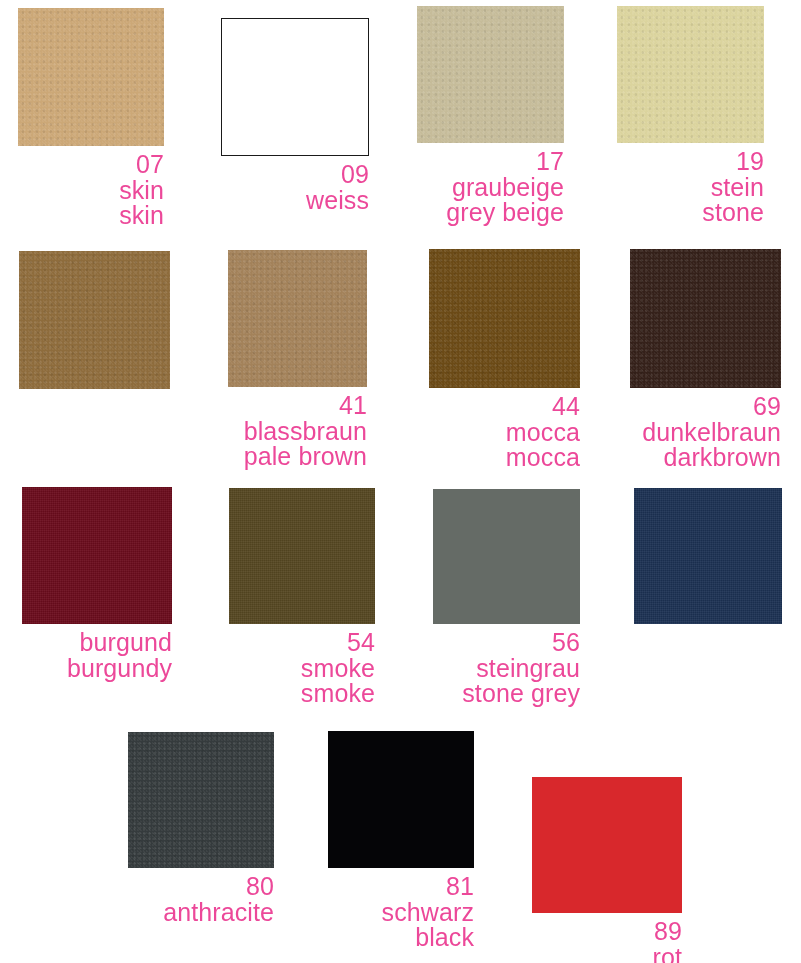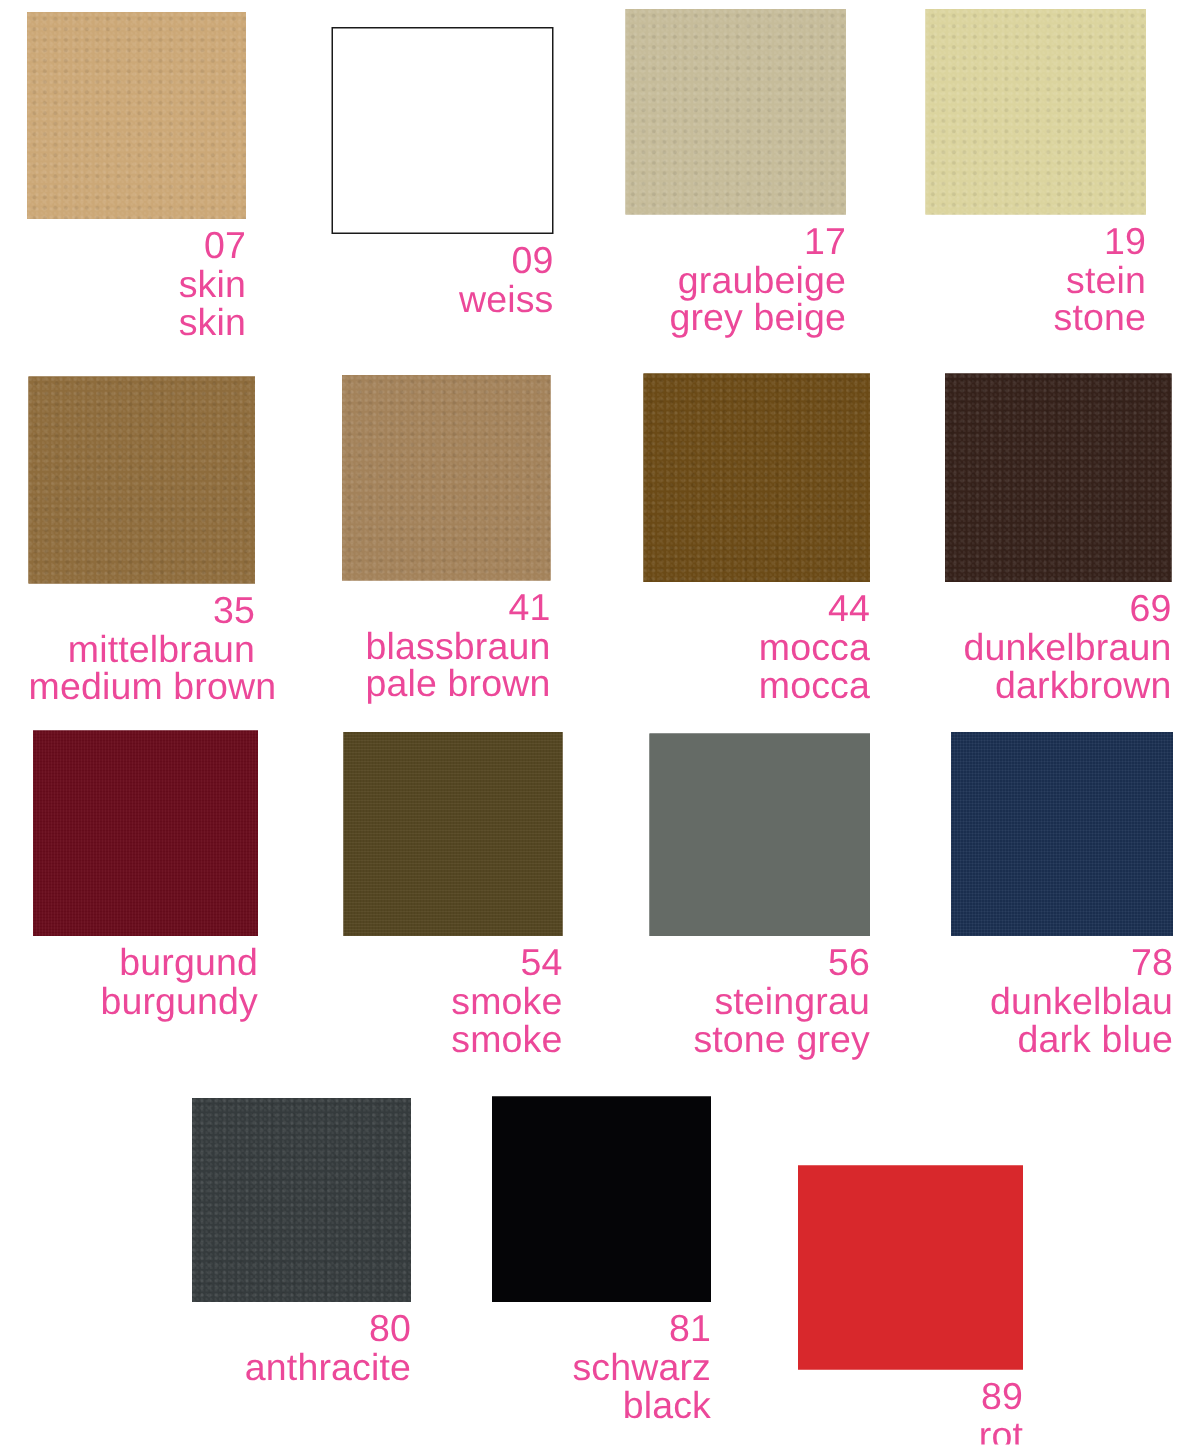--- a/index.html
+++ b/index.html
@@ -90,25 +90,20 @@
     <div class="swatch-cell" style="left: 617px; top: 6px; width: 147px;">
       <div class="swatch-chip" style="height: 137px; background-color: rgb(219, 212, 158); background-image: radial-gradient(circle at 30% 30%, rgba(255, 255, 255, 0.075) 0px, rgba(255, 255, 255, 0.075) 1px, rgba(0, 0, 0, 0) 1.6px), radial-gradient(circle at 70% 65%, rgba(0, 0, 0, 0.075) 0px, rgba(0, 0, 0, 0.075) 1px, rgba(0, 0, 0, 0) 1.6px), radial-gradient(circle at 15% 80%, rgba(255, 255, 255, 0.05) 0px, rgba(255, 255, 255, 0.05) 1px, rgba(0, 0, 0, 0) 1.4px), linear-gradient(rgb(219, 212, 158), rgb(219, 212, 158)); background-size: 5px 5px, 7px 7px, 3px 3px, 100% 100%;"></div>
       <div class="swatch-labels">
         <span class="swatch-code">19</span>
         <span class="swatch-de">stein</span>
         <span class="swatch-en">stone</span>
       </div>
     </div>
     <div class="swatch-cell" style="left: 19px; top: 251px; width: 151px;">
       <div class="swatch-chip" style="height: 138px; background-color: rgb(142, 108, 60); background-image: radial-gradient(circle at 30% 30%, rgba(255, 255, 255, 0.075) 0px, rgba(255, 255, 255, 0.075) 1px, rgba(0, 0, 0, 0) 1.6px), radial-gradient(circle at 70% 65%, rgba(0, 0, 0, 0.075) 0px, rgba(0, 0, 0, 0.075) 1px, rgba(0, 0, 0, 0) 1.6px), radial-gradient(circle at 15% 80%, rgba(255, 255, 255, 0.05) 0px, rgba(255, 255, 255, 0.05) 1px, rgba(0, 0, 0, 0) 1.4px), linear-gradient(rgb(142, 108, 60), rgb(142, 108, 60)); background-size: 5px 5px, 7px 7px, 3px 3px, 100% 100%;"></div>
-      <div class="swatch-labels">
-        <span class="swatch-code">35</span>
-        <span class="swatch-de">mittelbraun</span>
-        <span class="swatch-en">medium brown</span>
-      </div>
     </div>
     <div class="swatch-cell" style="left: 228px; top: 250px; width: 139px;">
       <div class="swatch-chip" style="height: 137px; background-color: rgb(163, 130, 90); background-image: radial-gradient(circle at 30% 30%, rgba(255, 255, 255, 0.075) 0px, rgba(255, 255, 255, 0.075) 1px, rgba(0, 0, 0, 0) 1.6px), radial-gradient(circle at 70% 65%, rgba(0, 0, 0, 0.075) 0px, rgba(0, 0, 0, 0.075) 1px, rgba(0, 0, 0, 0) 1.6px), radial-gradient(circle at 15% 80%, rgba(255, 255, 255, 0.05) 0px, rgba(255, 255, 255, 0.05) 1px, rgba(0, 0, 0, 0) 1.4px), linear-gradient(rgb(163, 130, 90), rgb(163, 130, 90)); background-size: 5px 5px, 7px 7px, 3px 3px, 100% 100%;"></div>
       <div class="swatch-labels">
         <span class="swatch-code">41</span>
         <span class="swatch-de">blassbraun</span>
         <span class="swatch-en">pale brown</span>
       </div>
     </div>
     <div class="swatch-cell" style="left: 429px; top: 249px; width: 151px;">
@@ -145,25 +140,20 @@
     <div class="swatch-cell" style="left: 433px; top: 489px; width: 147px;">
       <div class="swatch-chip" style="height: 135px; background-color: rgb(101, 107, 102); background-image: linear-gradient(rgb(101, 107, 102), rgb(101, 107, 102)); background-size: 100% 100%;"></div>
       <div class="swatch-labels">
         <span class="swatch-code">56</span>
         <span class="swatch-de">steingrau</span>
         <span class="swatch-en">stone grey</span>
       </div>
     </div>
     <div class="swatch-cell" style="left: 634px; top: 488px; width: 148px;">
       <div class="swatch-chip" style="height: 136px; background-color: rgb(28, 50, 84); background-image: repeating-linear-gradient(0deg, rgba(255, 255, 255, 0.035) 0px, rgba(255, 255, 255, 0.035) 1px, rgba(0, 0, 0, 0.035) 1px, rgba(0, 0, 0, 0.035) 2px), repeating-linear-gradient(90deg, rgba(255, 255, 255, 0.03) 0px, rgba(255, 255, 255, 0.03) 1px, rgba(0, 0, 0, 0.03) 1px, rgba(0, 0, 0, 0.03) 2px), linear-gradient(rgb(28, 50, 84), rgb(28, 50, 84)); background-size: 2px 2px, 2px 2px, 100% 100%;"></div>
-      <div class="swatch-labels">
-        <span class="swatch-code">78</span>
-        <span class="swatch-de">dunkelblau</span>
-        <span class="swatch-en">dark blue</span>
-      </div>
     </div>
     <div class="swatch-cell" style="left: 128px; top: 732px; width: 146px;">
       <div class="swatch-chip" style="height: 136px; background-color: rgb(53, 59, 61); background-image: radial-gradient(circle at 30% 30%, rgba(255, 255, 255, 0.075) 0px, rgba(255, 255, 255, 0.075) 1px, rgba(0, 0, 0, 0) 1.6px), radial-gradient(circle at 70% 65%, rgba(0, 0, 0, 0.075) 0px, rgba(0, 0, 0, 0.075) 1px, rgba(0, 0, 0, 0) 1.6px), radial-gradient(circle at 15% 80%, rgba(255, 255, 255, 0.05) 0px, rgba(255, 255, 255, 0.05) 1px, rgba(0, 0, 0, 0) 1.4px), linear-gradient(rgb(53, 59, 61), rgb(53, 59, 61)); background-size: 5px 5px, 7px 7px, 3px 3px, 100% 100%;"></div>
       <div class="swatch-labels">
         <span class="swatch-code">80</span>
         <span class="swatch-en">anthracite</span>
       </div>
     </div>
     <div class="swatch-cell" style="left: 328px; top: 731px; width: 146px;">
       <div class="swatch-chip" style="height: 137px; background-color: rgb(5, 5, 7); background-image: linear-gradient(rgb(5, 5, 7), rgb(5, 5, 7)); background-size: 100% 100%;"></div>

